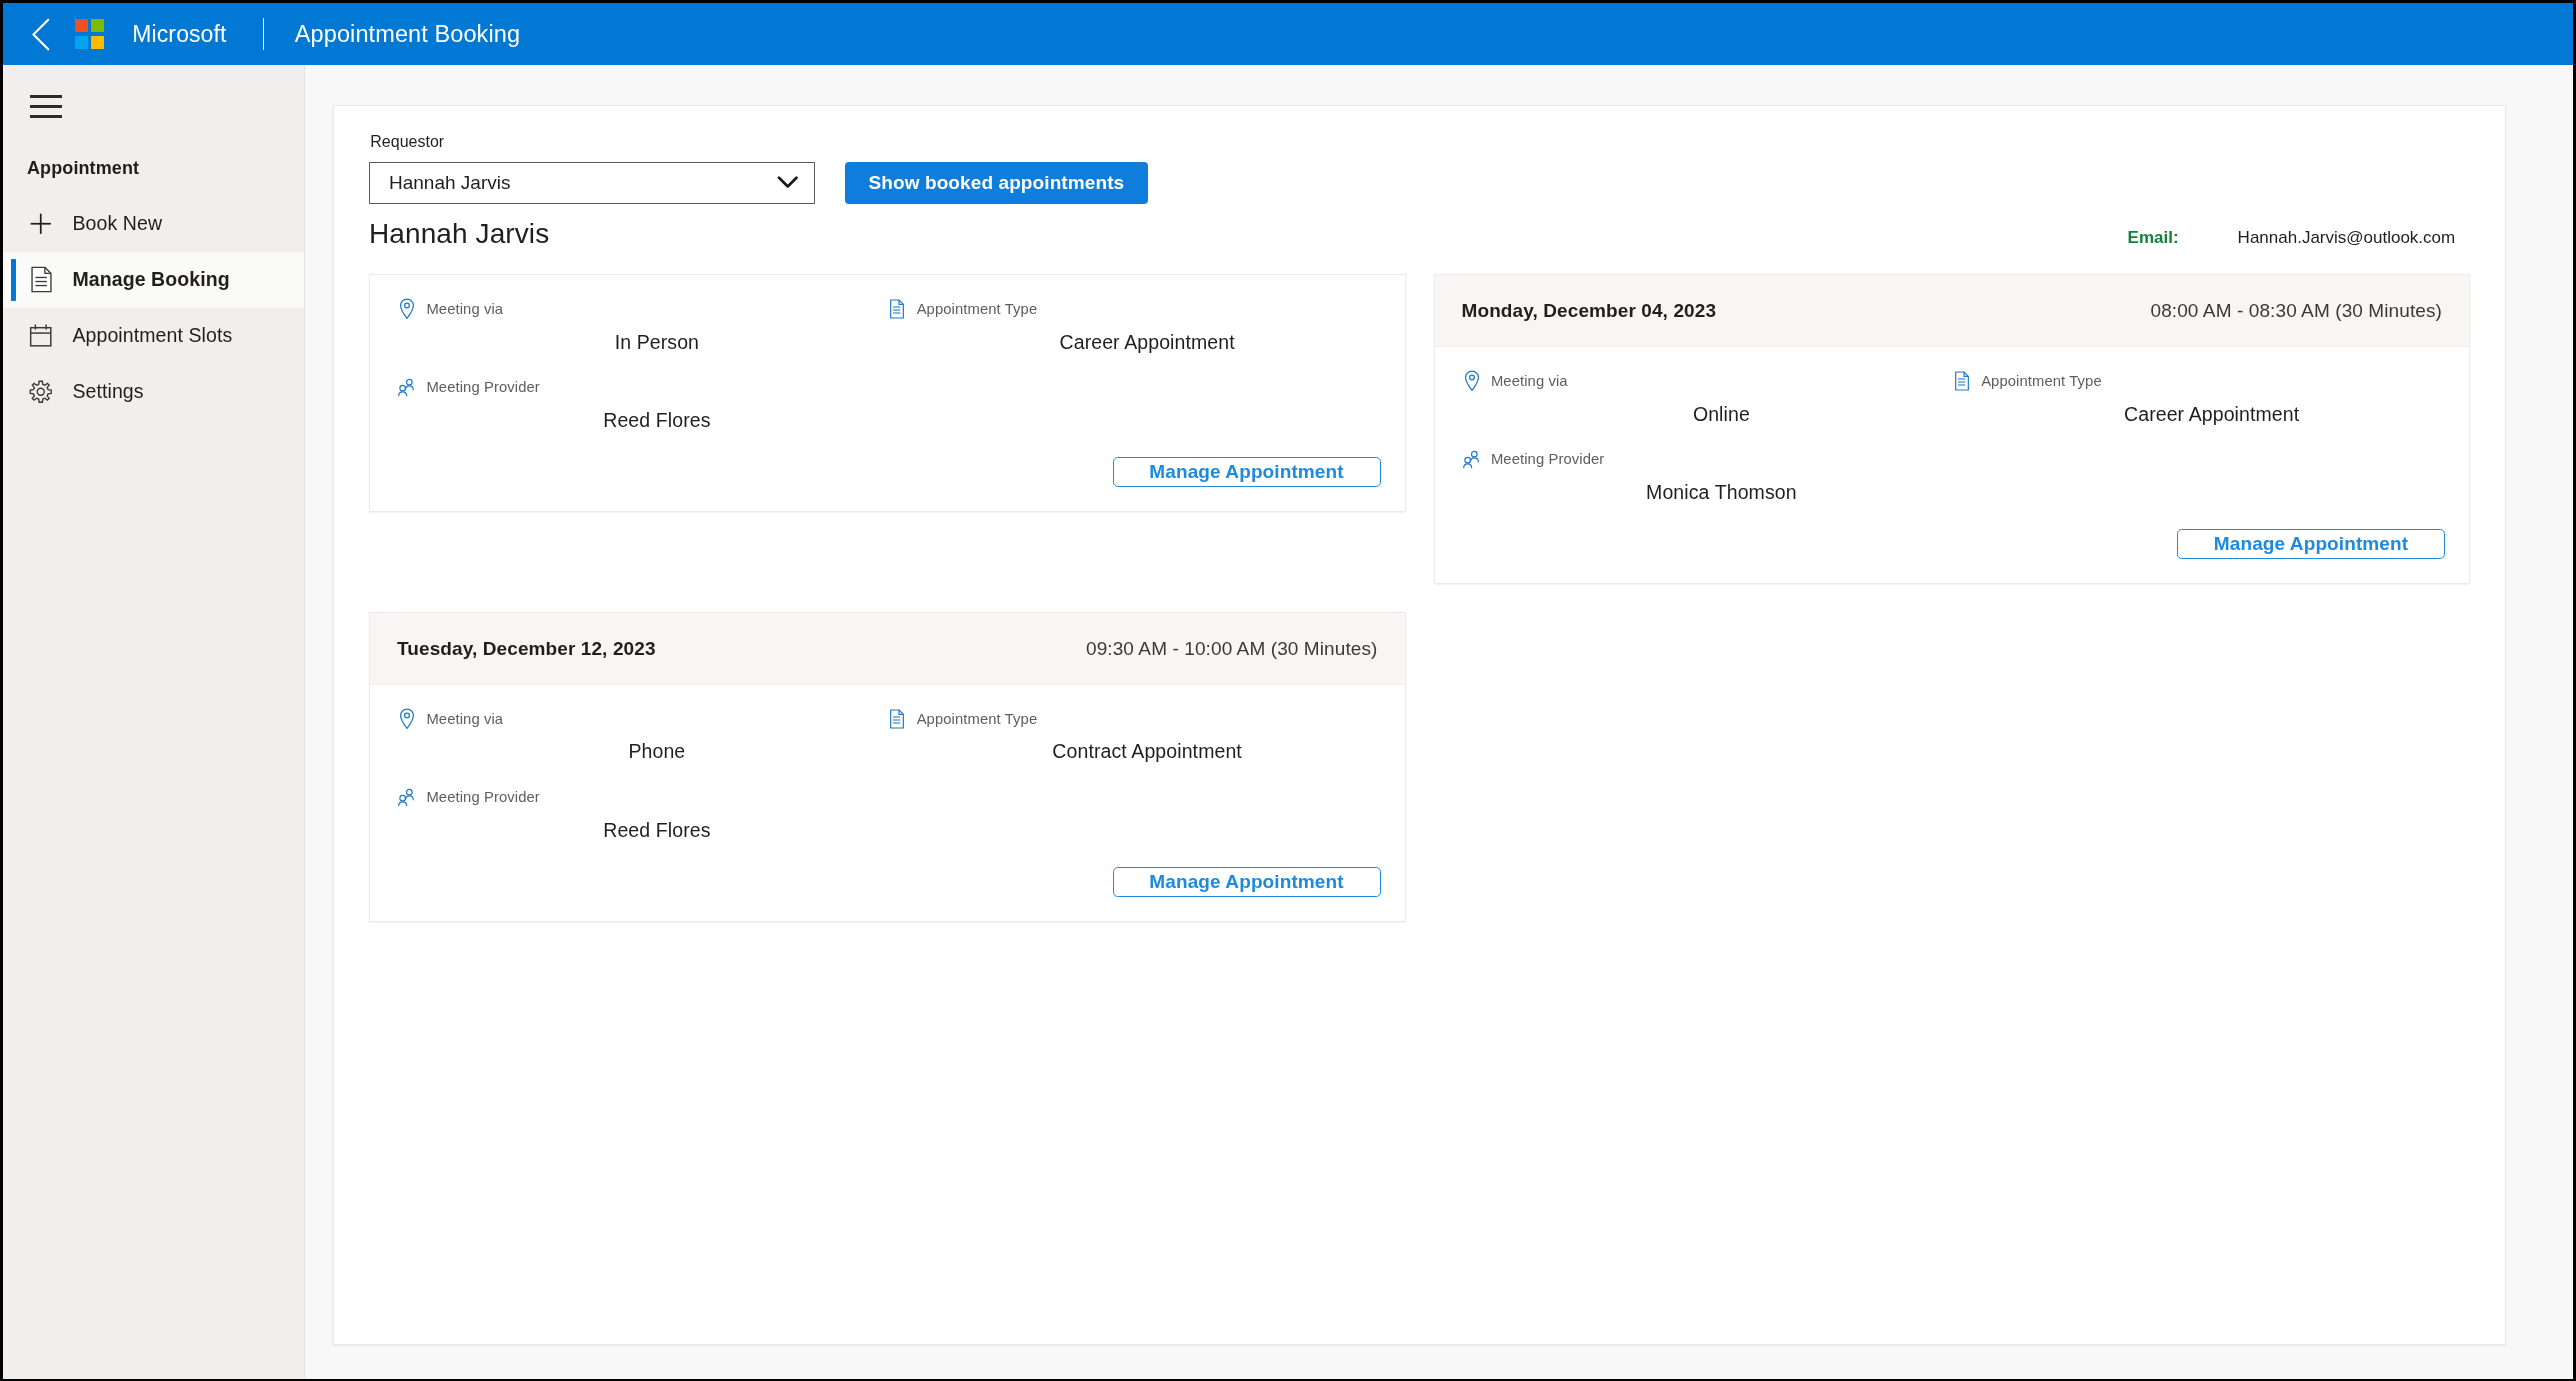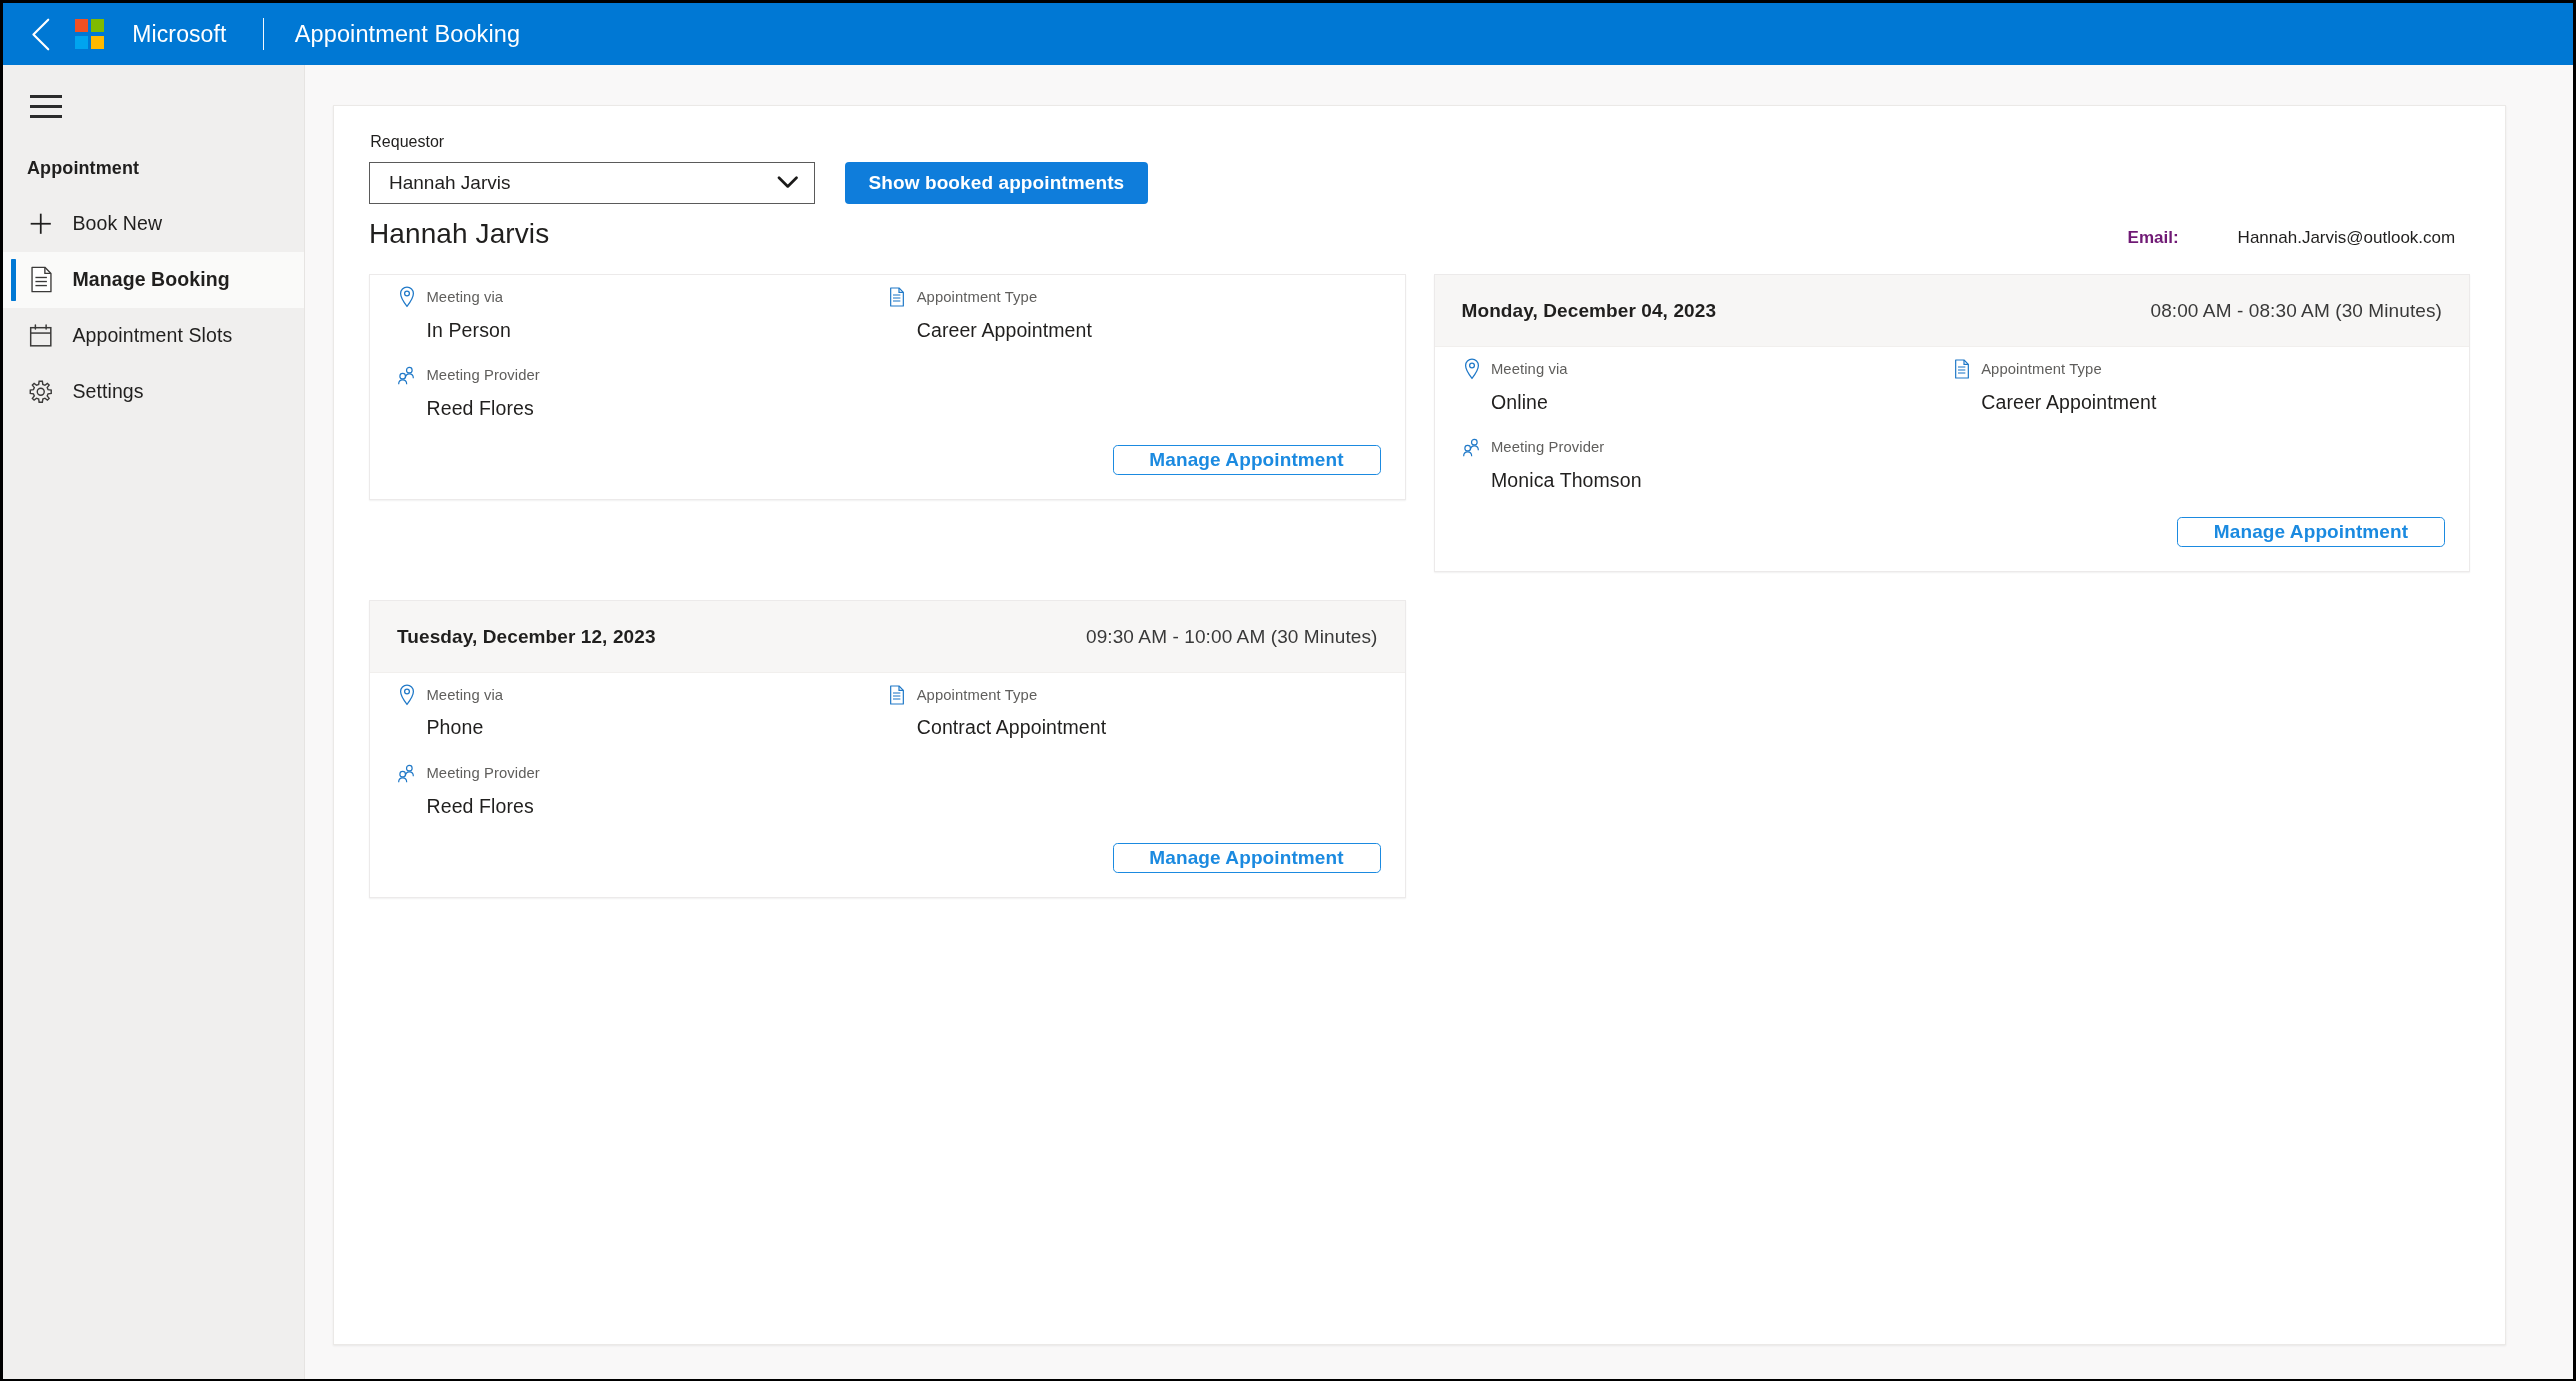--- a/index.html
+++ b/index.html
@@ -254,21 +254,21 @@
     letter-spacing: 0.1px;
   }
   .email-wrap {
     display: flex;
     align-items: baseline;
     gap: 59px;
   }
   .email-label {
     font-size: 17px;
     font-weight: 700;
-    color: #701a75;
+    color: #15803d;
   }
   .email-value {
     font-size: 17px;
     font-weight: 400;
     color: #201f1e;
   }
 
   
   .cards-grid {
     margin-top: 24px;
@@ -297,21 +297,22 @@
     color: #201f1e;
     letter-spacing: 0.1px;
   }
   .card-time {
     font-size: 19px;
     font-weight: 400;
     color: #393939;
     letter-spacing: 0.1px;
   }
   .card-body {
-    padding: 11px 27px 20px 27px;
+    padding: 23px 27px 20px 27px;
+    text-align: center;
   }
   .field-grid {
     display: grid;
     grid-template-columns: 1fr 1fr;
     row-gap: 23px;
   }
   .field {
     display: flex;
     flex-direction: column;
   }

